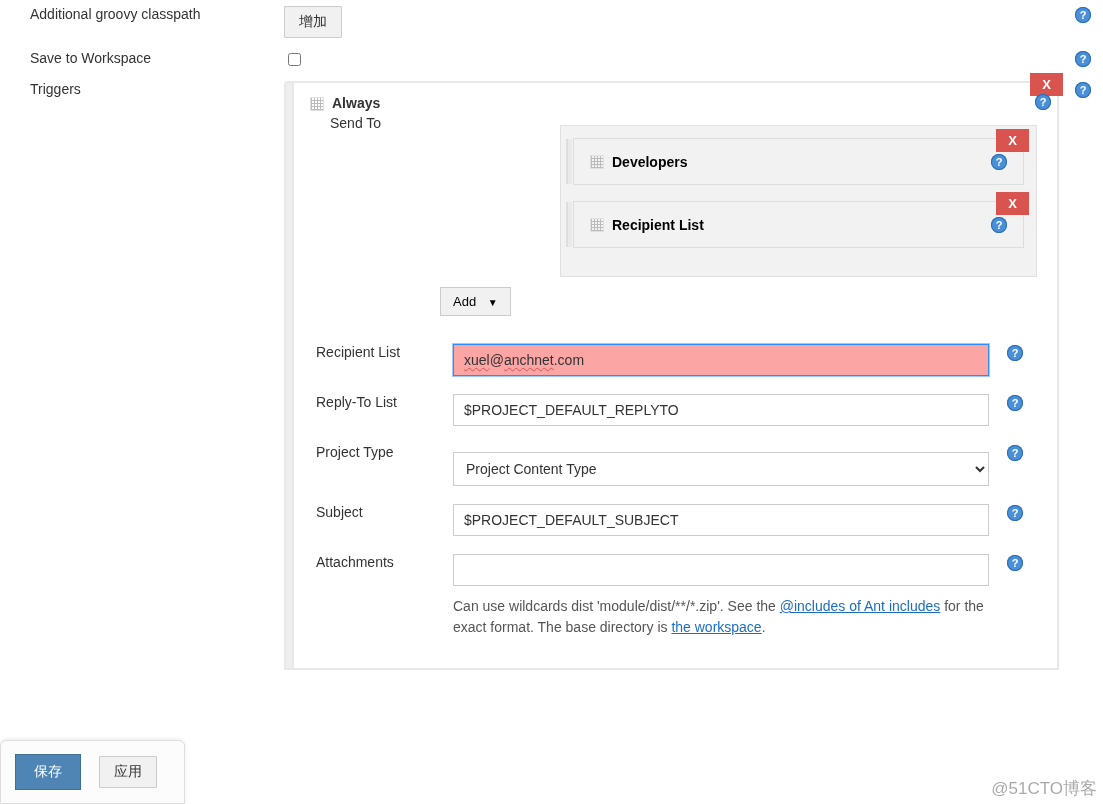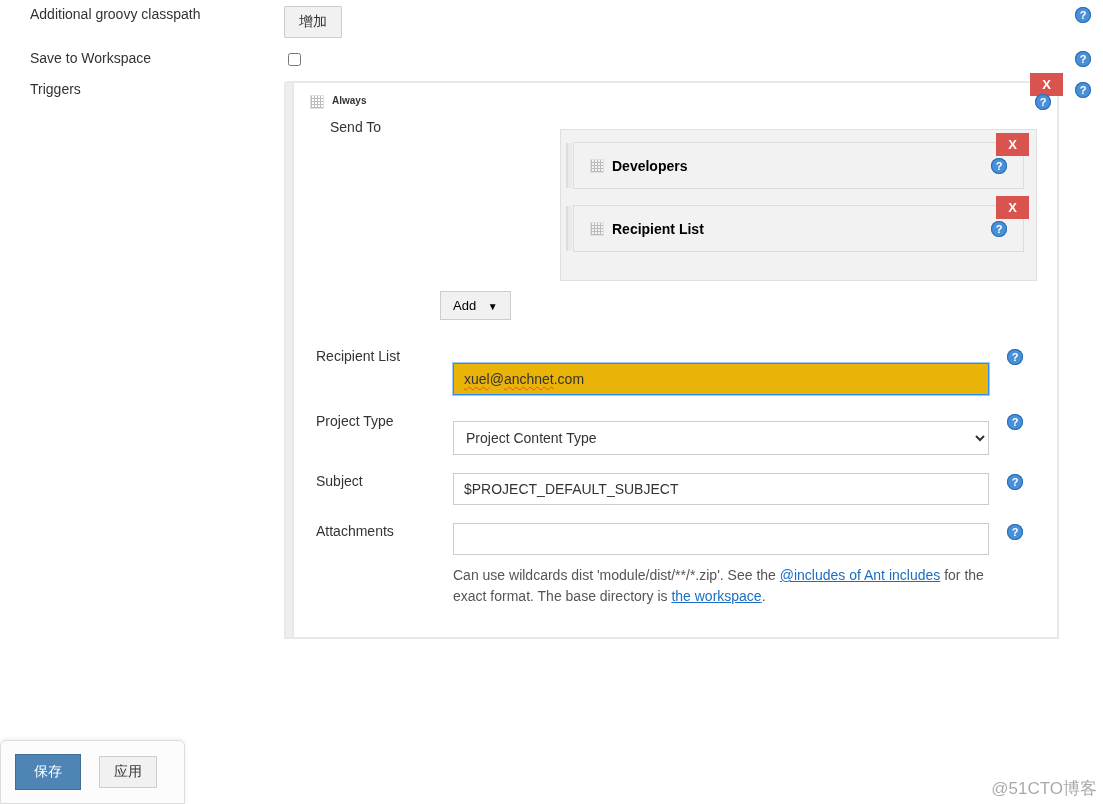--- a/index.html
+++ b/index.html
@@ -65,21 +65,21 @@
     .x-btn {
       background: #d9534f;
       color: #fff;
       border: none;
       font-weight: bold;
       padding: 4px 12px;
       font-size: 13px;
       cursor: pointer;
     }
     .always-section { position: relative; padding: 12px 20px 20px 24px; }
-    .header-row { display: flex; align-items: flex-start; font-weight: bold; color: #333; font-size: 10px; }
+    .header-row { display: flex; align-items: flex-end; font-weight: bold; color: #333; font-size: 14px; }
     .sendto-panel {
       margin-left: 120px;
       background: #f2f2f2;
       border: 1px solid #e0e0e0;
       padding: 12px;
       margin-top: 10px;
       position: relative;
     }
     .sendto-item {
       background: #f2f2f2;
@@ -190,21 +190,21 @@
             </div>
             <div style="position:absolute; top:10px; right:6px;">
               <span class="help-icon">?</span>
             </div>
 
             <div class="header-row">
               <span class="grip-icon"></span>
               <span>Always</span>
             </div>
 
-            <div style="display:flex; margin-top:10px;">
+            <div style="display:flex; margin-top:4px;">
               <div style="width:120px; padding-left:20px; color:#333;">Send To</div>
               <div style="flex:1;">
                 <div class="sendto-wrapper">
                   <div class="sendto-panel">
 
                     <div class="sendto-item">
                       <div class="sendto-left-grip"></div>
                       <div class="x-wrap"><button class="x-btn">X</button></div>
                       <span class="grip-icon"></span>
                       <span class="item-label">Developers</span>
@@ -226,27 +226,32 @@
                   </button>
                 </div>
               </div>
             </div>
 
             <table class="fields-table">
               <tbody>
                 <tr>
                   <td class="field-label">Recipient List</td>
                   <td>
-                    <div class="text-input focused" style="background:#eab308; display:flex; align-items:center;margin-top:15px;">
+                    <div class="text-input focused" style="background:#fca5a5; display:flex; align-items:center;">
                       <span class="squiggle">xuel</span>
                         <span>@</span>
                         <span class="squiggle">anchnet</span>
                         <span>.com</span>
                     </div>
                   </td>
+                  <td class="help-cell"><span class="help-icon">?</span></td>
+                </tr>
+                <tr>
+                  <td class="field-label">Reply-To List</td>
+                  <td><input class="text-input" value="$PROJECT_DEFAULT_REPLYTO" style=""></td>
                   <td class="help-cell"><span class="help-icon">?</span></td>
                 </tr>
                 <tr>
                   <td class="field-label">Project Type</td>
                   <td>
                     <select class="select-input">
                       <option selected="">Project Content Type</option>
                     </select>
                   </td>
                   <td class="help-cell"><span class="help-icon">?</span></td>

